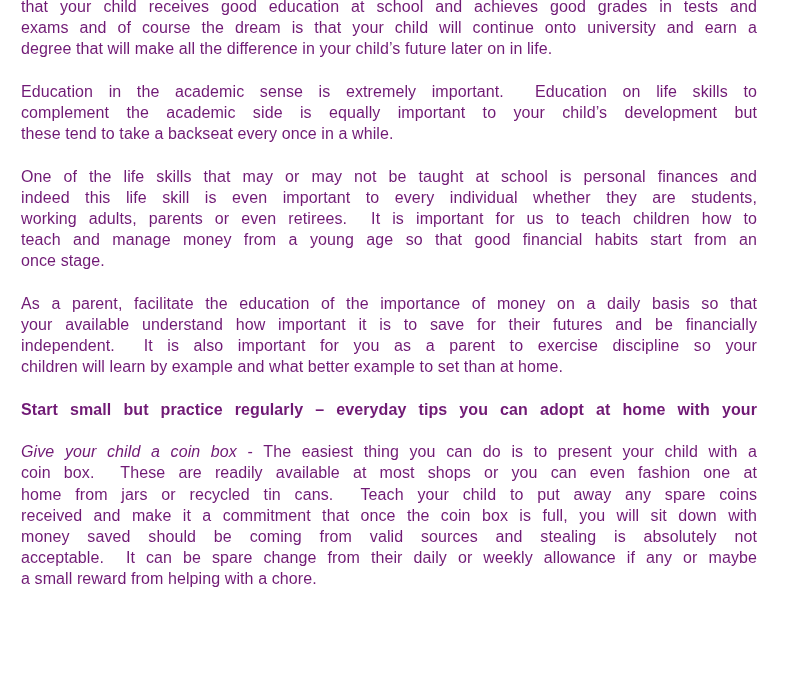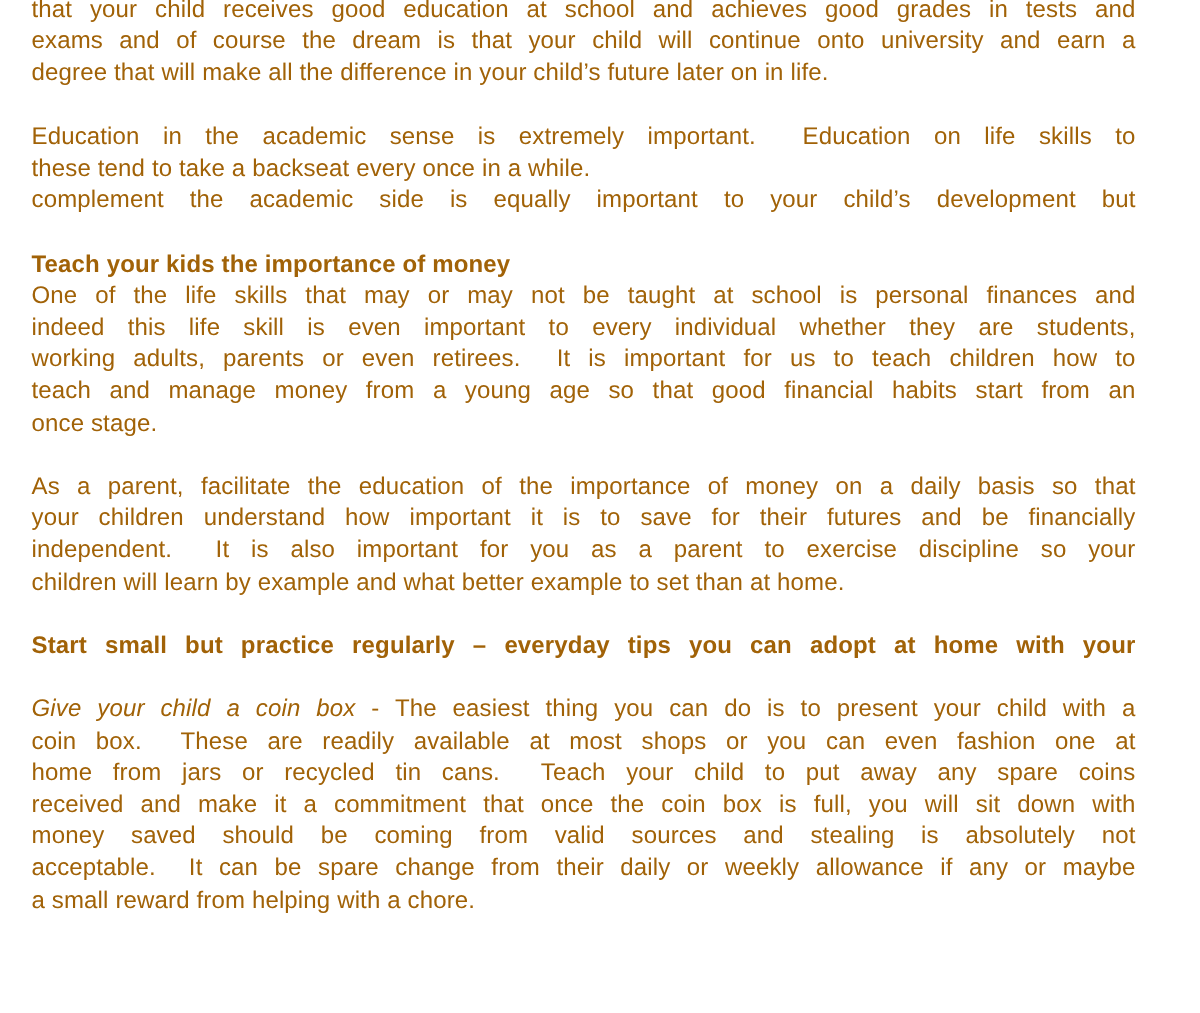--- a/index.html
+++ b/index.html
@@ -3,21 +3,21 @@
 <meta charset="utf-8">
 <style>
   html, body { margin: 0; padding: 0; background: #ffffff; }
   .page {
     position: relative;
     width: 788px;
     height: 675px;
     overflow: hidden;
     background: #ffffff;
     font-family: "Liberation Sans", sans-serif;
-    color: #a16207;
+    color: #701a75;
   }
   .content {
     position: absolute;
     left: 21px;
     top: -4px;
     width: 736px;
     font-size: 16px;
     line-height: 21.2px;
     letter-spacing: 0.1px;
   }
@@ -41,38 +41,35 @@
 <div class="page">
   <div class="content">
       <div class="block paragraph">
         <div class="line">that your child receives good education at school and achieves good grades in tests and</div>
         <div class="line">exams and of course the dream is that your child will continue onto university and earn a</div>
         <div class="line last">degree that will make all the difference in your child’s future later on in life.</div>
       </div>
       <div class="block spacer"></div>
       <div class="block paragraph">
         <div class="line">Education in the academic sense is extremely important.&nbsp; Education on life skills to</div>
+        <div class="line">complement the academic side is equally important to your child’s development but</div>
         <div class="line last">these tend to take a backseat every once in a while.</div>
-        <div class="line">complement the academic side is equally important to your child’s development but</div>
       </div>
       <div class="block spacer"></div>
-      <div class="block heading">
-        <div class="line last">Teach your kids the importance of money</div>
-      </div>
       <div class="block paragraph">
         <div class="line">One of the life skills that may or may not be taught at school is personal finances and</div>
         <div class="line">indeed this life skill is even important to every individual whether they are students,</div>
         <div class="line">working adults, parents or even retirees.&nbsp; It is important for us to teach children how to</div>
         <div class="line">teach and manage money from a young age so that good financial habits start from an</div>
         <div class="line last">once stage.</div>
       </div>
       <div class="block spacer"></div>
       <div class="block paragraph">
         <div class="line">As a parent, facilitate the education of the importance of money on a daily basis so that</div>
-        <div class="line">your children understand how important it is to save for their futures and be financially</div>
+        <div class="line">your available understand how important it is to save for their futures and be financially</div>
         <div class="line">independent.&nbsp; It is also important for you as a parent to exercise discipline so your</div>
         <div class="line last">children will learn by example and what better example to set than at home.</div>
       </div>
       <div class="block spacer"></div>
       <div class="block heading">
         <div class="line">Start small but practice regularly – everyday tips you can adopt at home with your</div>
       </div>
       <div class="block spacer"></div>
       <div class="block paragraph">
         <div class="line"><span class="italic">Give your child a coin box</span><span> - The easiest thing you can do is to present your child with a</span></div>

